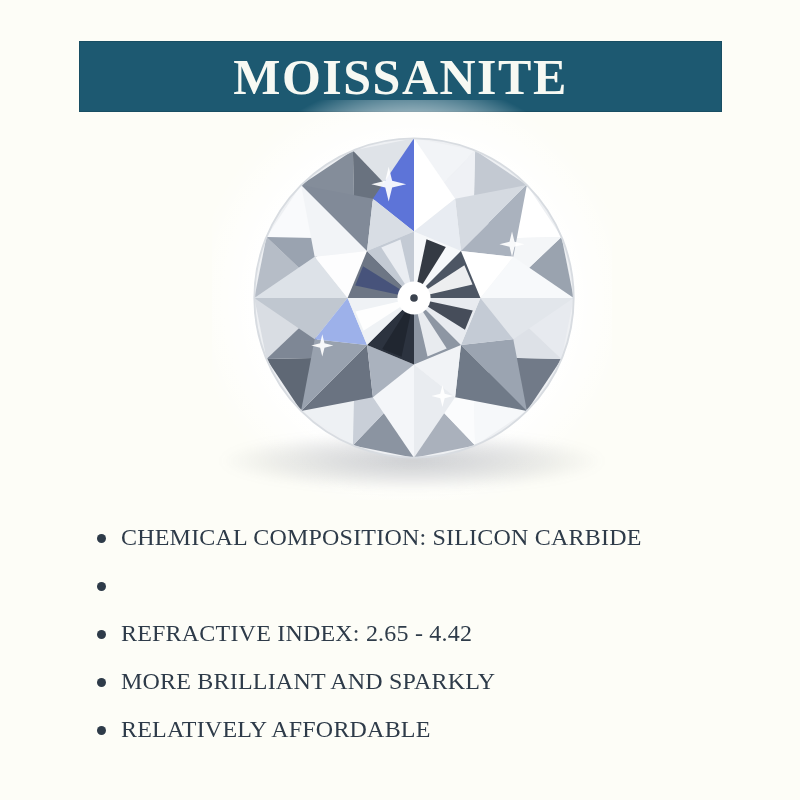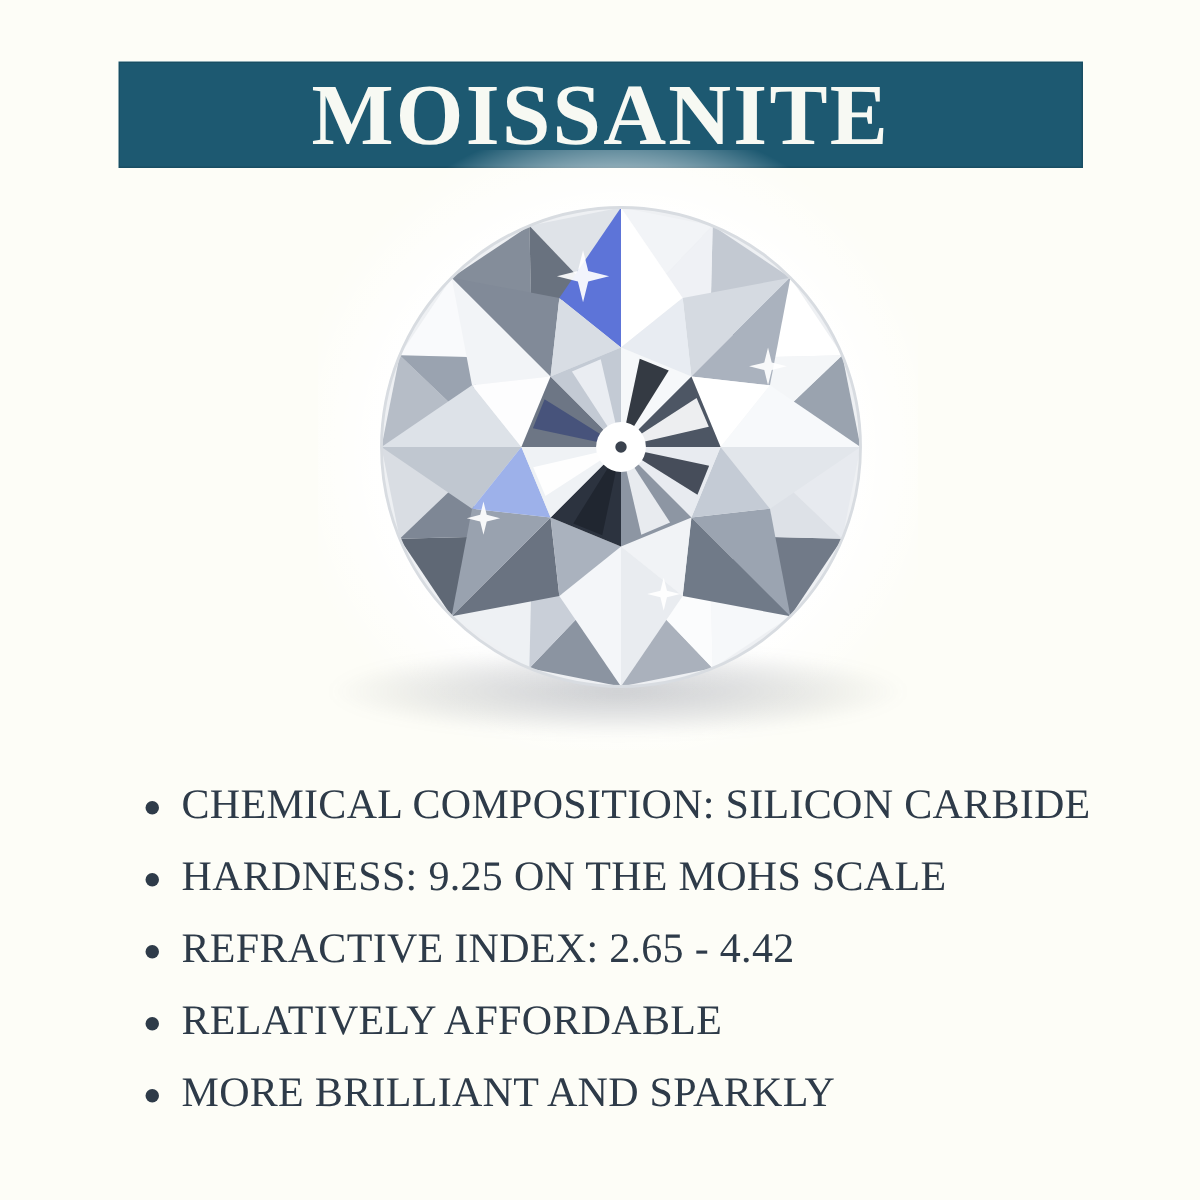--- a/index.html
+++ b/index.html
@@ -15,21 +15,21 @@
   .banner{
     position:absolute;left:79px;top:41px;width:643px;height:71px;
     background:var(--banner_bg,#1d5971);
     display:flex;align-items:center;justify-content:center;
     box-shadow:inset 0 0 0 1px rgba(0,0,0,.12);
   }
   .banner h1{
     margin:0;
     font-family:"Liberation Serif", serif;
     font-weight:700;
-    font-size:58px;
+    font-size:50px;
     letter-spacing:1.5px;
     color:var(--banner_text,#f7f9f3);
     line-height:1;
   }
 
   
   .gem-wrap{
     position:absolute;left:212px;top:100px;width:400px;height:400px;margin:0;
     background:radial-gradient(circle at 50% 50%, #ffffff 0%, #ffffff 55%, rgba(255,255,255,0) 78%);
   }
@@ -40,21 +40,21 @@
   }
   .gem-svg{position:absolute;left:36px;top:32px;width:332px;height:332px;}
 
   
   .facts{
     position:absolute;left:97px;top:513px;margin:0;padding:0;list-style:none;
   }
   .facts li{
     display:flex;align-items:center;
     height:48px;
-    font-size:28px;
+    font-size:24px;
     letter-spacing:.2px;
     color:var(--text,#2e3b49);
     white-space:nowrap;
   }
   .facts .dot{
     flex:none;width:9px;height:9px;border-radius:50%;
     background:var(--text,#2e3b49);
     margin-right:15px;margin-top:3px;
   }
 </style>
@@ -153,29 +153,28 @@
       </svg>
   </figure>
 
   <ul class="facts">
     <li>
       <span class="dot"></span>
       <span>CHEMICAL COMPOSITION: SILICON CARBIDE</span>
     </li>
     <li>
       <span class="dot"></span>
-      <span>HARDNESS: 9.25 ON THE MOHS SCALE</span>
     </li>
     <li>
       <span class="dot"></span>
       <span>REFRACTIVE INDEX: 2.65 - 4.42</span>
     </li>
     <li>
       <span class="dot"></span>
-      <span>RELATIVELY AFFORDABLE</span>
+      <span>MORE BRILLIANT AND SPARKLY</span>
     </li>
     <li>
       <span class="dot"></span>
-      <span>MORE BRILLIANT AND SPARKLY</span>
+      <span>RELATIVELY AFFORDABLE</span>
     </li>
   </ul>
 
 </div>
 
 </body></html>

